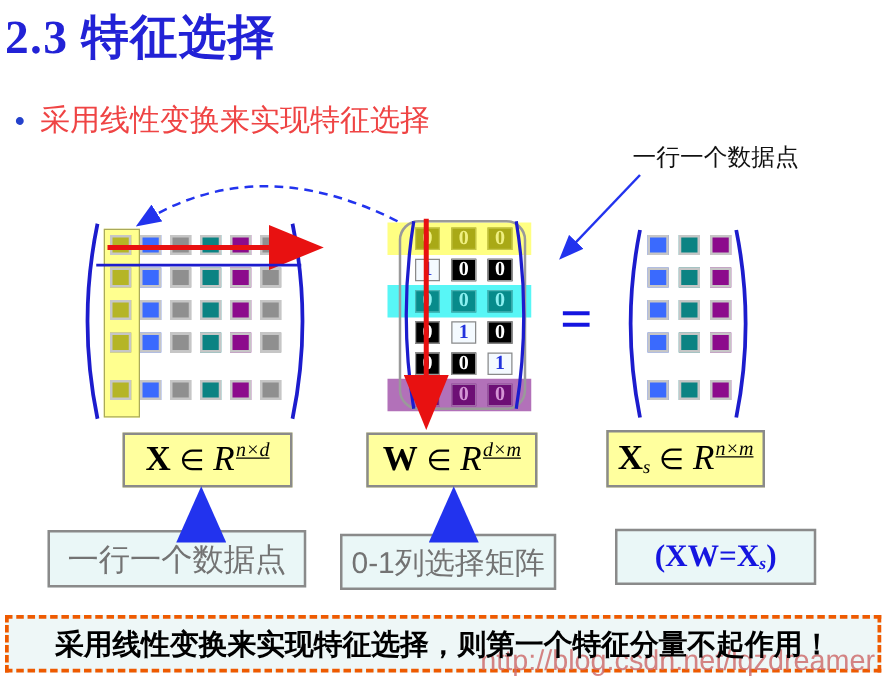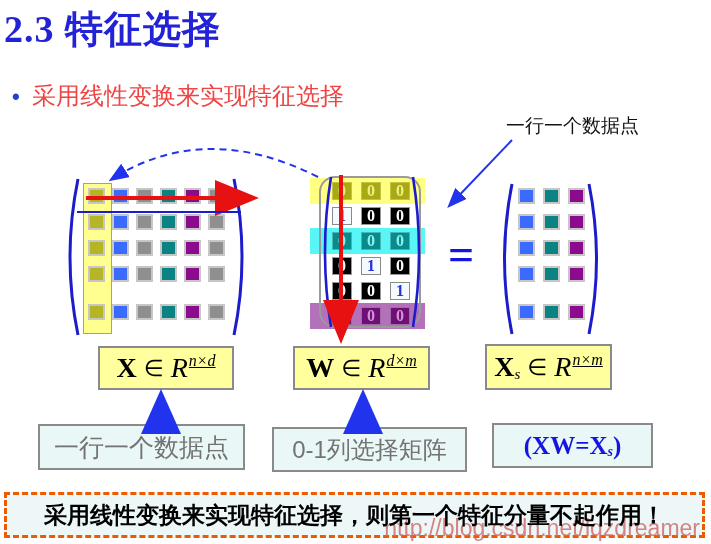--- a/index.html
+++ b/index.html
@@ -63,21 +63,21 @@
   .fbox sup{font-style:italic;font-size:16px;margin-top:-14px;margin-left:1px;text-decoration:underline;}
   #fx{left:98px;top:346px;width:136px;height:44px;}
   #fw{left:293px;top:346px;width:137px;height:44px;}
   #fxs{left:485px;top:344px;width:127px;height:46px;}
 
   
   .cbox{position:absolute;background:#eaf7f7;border:2px solid #8a8a8a;
         display:flex;align-items:center;justify-content:center;
         font-size:25px;font-weight:400;color:#737373;box-sizing:border-box;}
   #c1{left:38px;top:424px;width:207px;height:46px;}
-  #c2{left:272px;top:427px;width:195px;height:45px;font-size:24px;}
+  #c2{left:272px;top:427px;width:173px;height:45px;font-size:24px;}
   #c3{left:492px;top:423px;width:161px;height:45px;
       font-family:"Liberation Serif",serif;color:#1515e0;font-weight:bold;font-size:25px;}
   #c3 .ssub{font-size:14px;margin-top:13px;font-style:italic;}
 
   
   #note{position:absolute;left:4px;top:492px;width:701px;height:46px;background:#eef7f7;
         border:3px dashed #ee5a00;display:flex;align-items:center;justify-content:center;
         box-sizing:border-box;z-index:2;}
   #note-text{position:relative;z-index:2;font-size:23px;font-weight:bold;color:#000;}
   #watermark{position:absolute;right:2px;top:20px;z-index:1;

